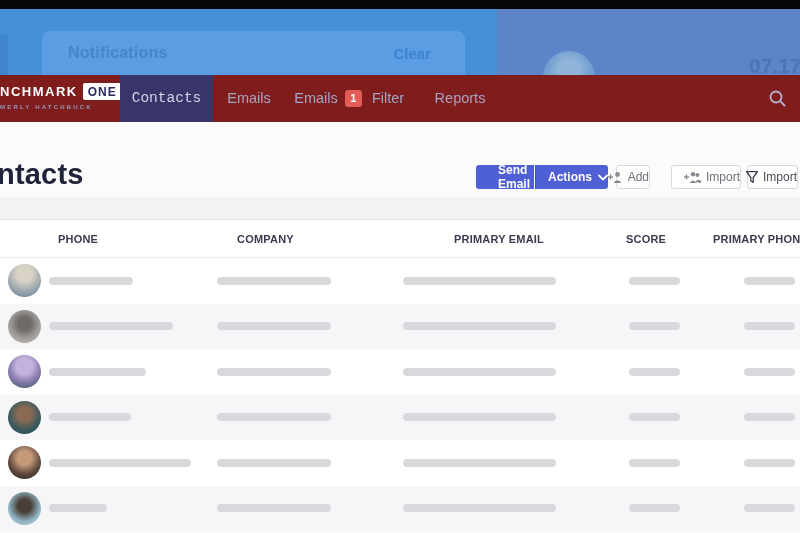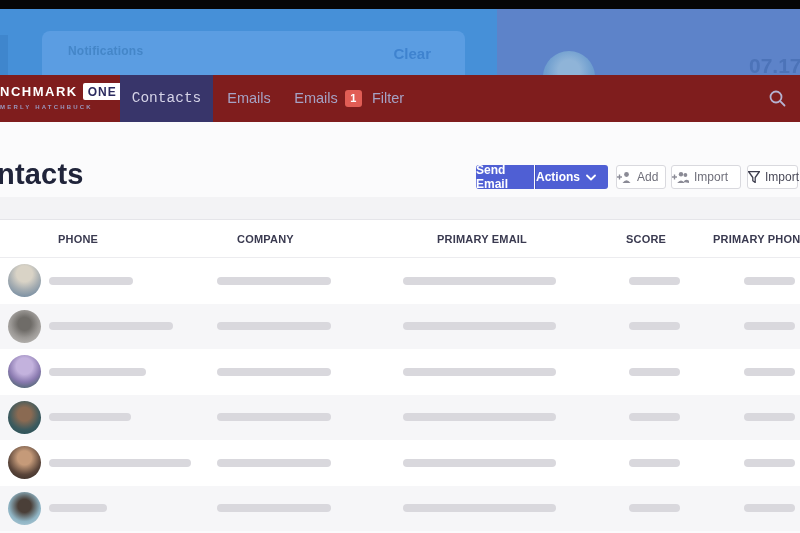--- a/index.html
+++ b/index.html
@@ -7,21 +7,21 @@
   body { font-family:"Liberation Sans", sans-serif; background:#fbfbfc; position:relative; }
 
   
   .top-strip { position:absolute; left:0; top:0; width:800px; height:9px; background:#060606; }
 
   
   .hero { position:absolute; left:0; top:9px; width:800px; height:66px; background:#4690d8; overflow:hidden; }
   .hero-right { position:absolute; left:497px; top:0; width:303px; height:66px; background:#5d83c9; }
   .notif-edge { position:absolute; left:0; top:26px; width:8px; height:40px; background:#3f86cd; }
   .notif-card { position:absolute; left:42px; top:22px; width:423px; height:44px; background:#5b9de2; border-radius:8px 8px 0 0; }
-  .notif-title { position:absolute; left:26px; top:13px; font-size:12px; color:#4486c8; font-weight:bold; letter-spacing:.2px; }
+  .notif-title { position:absolute; left:26px; top:13px; font-size:16px; color:#4486c8; font-weight:bold; letter-spacing:.2px; }
   .notif-clear { position:absolute; right:34px; top:14px; font-size:15px; color:#3f83cf; font-weight:bold; }
   .hero-avatar { position:absolute; left:543px; top:42px; width:52px; height:52px; border-radius:50%;
     background:radial-gradient(circle at 50% 38%, #8fb4d8 0 26%, #6f9ecf 55%, #5a8cc6 100%); }
   .hero-user { position:absolute; left:622px; top:42px; font-size:17px; font-weight:bold; color:#3d5fa6; letter-spacing:.3px;margin-top:28px; }
   .hero-date { position:absolute; left:749px; top:45px; font-size:21px; font-weight:bold; color:#4c73b8; }
 
   
   .nav { position:absolute; left:0; top:75px; width:800px; height:47px; background:#7f1d1d; }
   .logo { position:absolute; left:0; top:8px; }
   .logo-line { display:flex; align-items:center; gap:5px; }
@@ -31,37 +31,37 @@
   .nav-item { position:absolute; top:0; height:47px; line-height:47px; font-size:14.5px; color:#a5a2c4; text-align:center; }
   .nav-item.active { background:#38356a; color:#d6d4e8; }
   .nav-badge { display:inline-block; margin-left:7px; background:#e15d55; color:#fff; font-size:11px; font-weight:bold;
     width:17px; height:17px; line-height:17px; text-align:center; border-radius:3px; vertical-align:1px; }
   .nav-search { position:absolute; left:768px; top:14px; width:19px; height:19px; }
 
   
   .page-head { position:absolute; left:0; top:122px; width:800px; height:75px; background:#fbfbfc; }
   .page-title { position:absolute; left:-3px; top:36px; font-size:29px; font-weight:bold; color:#20243a; letter-spacing:.2px; }
 
-  .btn { position:absolute; top:43px; height:24px; font-size:12px; display:flex; align-items:center; justify-content:flex-start; cursor:pointer; }
+  .btn { position:absolute; top:43px; height:24px; font-size:12px; display:flex; align-items:center; justify-content:flex-end; cursor:pointer;padding-left:22px; }
   .btn-blue { background:#4f5fd4; color:#ffffff; font-weight:bold; }
   .btn-send { left:476px; width:58px; border-radius:3px 0 0 3px; }
   .btn-actions { left:535px; width:73px; border-radius:0 3px 3px 0; border-left:1px solid #4352c0; gap:6px; }
   .btn-white { background:#ffffff; color:#6f6f7a; border:1px solid #d9d9de; border-radius:3px; gap:5px; }
-  .btn-add { left:616px; width:50px; }
+  .btn-add { left:616px; width:34px; }
   .btn-import { left:671px; width:70px; }
   .btn-filter { left:747px; width:51px; color:#4a4a58; }
 
   
   .gap-band { position:absolute; left:0; top:197px; width:800px; height:22px; background:#f3f3f5; }
 
   
   .thead { position:absolute; left:0; top:219px; width:800px; height:39px; background:#ffffff;
     border-top:1px solid #e5e5e9; border-bottom:1px solid #ececef; }
   .th { position:absolute; top:13px; font-size:11px; font-weight:bold; color:#3a3a50; letter-spacing:.2px; white-space:nowrap; }
-  .th-name { left:58px; } .th-company { left:237px; } .th-email { left:437px; } .th-score { left:626px; } .th-phone { left:713px; }
+  .th-name { left:58px; } .th-company { left:237px; } .th-email { left:454px; } .th-score { left:626px; } .th-phone { left:713px; }
 
   .tbody { position:absolute; left:0; top:258px; width:800px; height:273px; border-bottom:1px solid #e9e9ec; }
   .row { position:relative; width:800px; height:45.5px; background:#ffffff; }
   .row.alt { background:#f6f6f8; }
   .avatar { position:absolute; left:8px; top:6px; width:33px; height:33px; border-radius:50%; }
   .bar { position:absolute; top:18.5px; height:8px; border-radius:4px; background:#d9d8dd; }
   .bar-name { left:49px; } .bar-company { left:217px; } .bar-email { left:403px; } .bar-score { left:629px; } .bar-phone { left:744px; }
 
   .av1 { background:radial-gradient(circle at 50% 30%, #d9d3c6 0 28%, #a7aeb2 55%, #5f7d9a 100%); }
   .av2 { background:radial-gradient(circle at 50% 42%, #6f6c68 0 26%, #9b9895 55%, #c9c7c4 100%); }
@@ -105,20 +105,23 @@
   </div>
   <div class="nav-item" style="left:218px; width:62px;">
     <span>Emails</span>
   </div>
   <div class="nav-item" style="left:292px; width:72px;">
     <span>Emails</span><span class="nav-badge">1</span>
   </div>
   <div class="nav-item" style="left:360px; width:56px;">
     <span>Filter</span>
   </div>
+  <div class="nav-item" style="left:424px; width:72px;">
+    <span>Reports</span>
+  </div>
 
   <div class="nav-search">
     <svg width="19" height="19" viewBox="0 0 19 19">
         <circle cx="8" cy="8" r="5.5" fill="none" stroke="#b5b2d1" stroke-width="1.8"></circle>
         <line x1="12.2" y1="12.2" x2="16.5" y2="16.5" stroke="#b5b2d1" stroke-width="1.8" stroke-linecap="round"></line>
       </svg>
   </div>
 </div>
 
 <div class="page-head">

